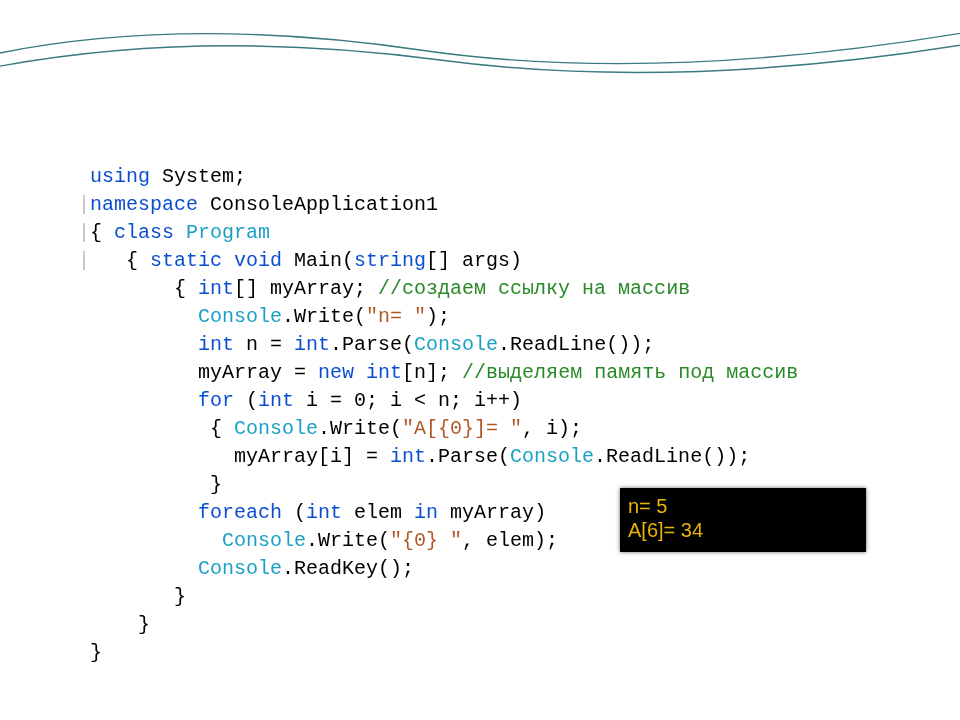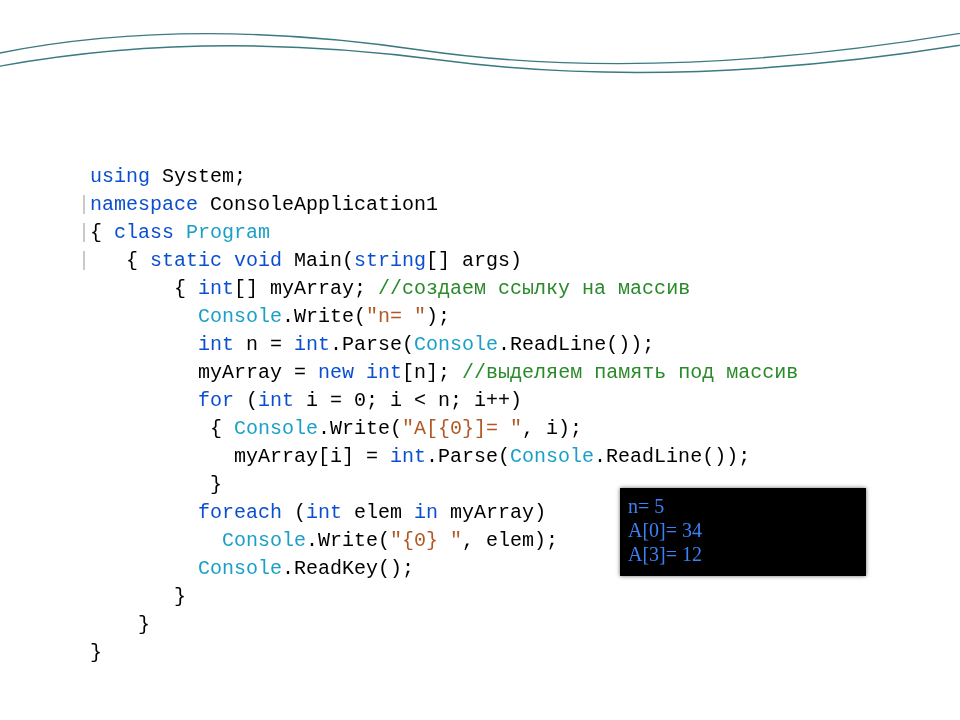--- a/index.html
+++ b/index.html
@@ -36,22 +36,22 @@
   .str  { color: #b05926; }
   .com  { color: #2a8a2a; }
   .gray { color: #bfbfbf; }
 
   .console-box {
     position: absolute;
     top: 488px;
     left: 620px;
     width: 230px;
     background: #000;
-    color: #3b82f6;
-    font-family: Liberation Serif, serif;
+    color: #eab308;
+    font-family: Liberation Sans, sans-serif;
     font-size: 20px;
     line-height: 24px;
     padding: 6px 8px 10px 8px;
     box-shadow: 0 0 4px rgba(0,0,0,.6);
   }
   .console-box div { white-space: pre; }
 </style>
 </head>
 <body>
 
@@ -77,17 +77,16 @@
 <span><span>           }</span></span>
 <span><span>          </span><span class="kw">foreach</span><span> (</span><span class="kw">int</span><span> elem </span><span class="kw">in</span><span> myArray)</span></span>
 <span><span>            </span><span class="type">Console</span><span>.Write(</span><span class="str">"{0} "</span><span>, elem);</span></span>
 <span><span>          </span><span class="type">Console</span><span>.ReadKey();</span></span>
 <span><span>        }</span></span>
 <span><span>     }</span></span>
 <span><span> }</span></span></div>
 
   <div class="console-box">
     <div>n= 5</div>
-    <div>A[0]= 34</div>
-    <div>A[3]= 12</div>
+    <div>A[6]= 34</div>
   </div>
 
 </div>
 
 </body></html>

